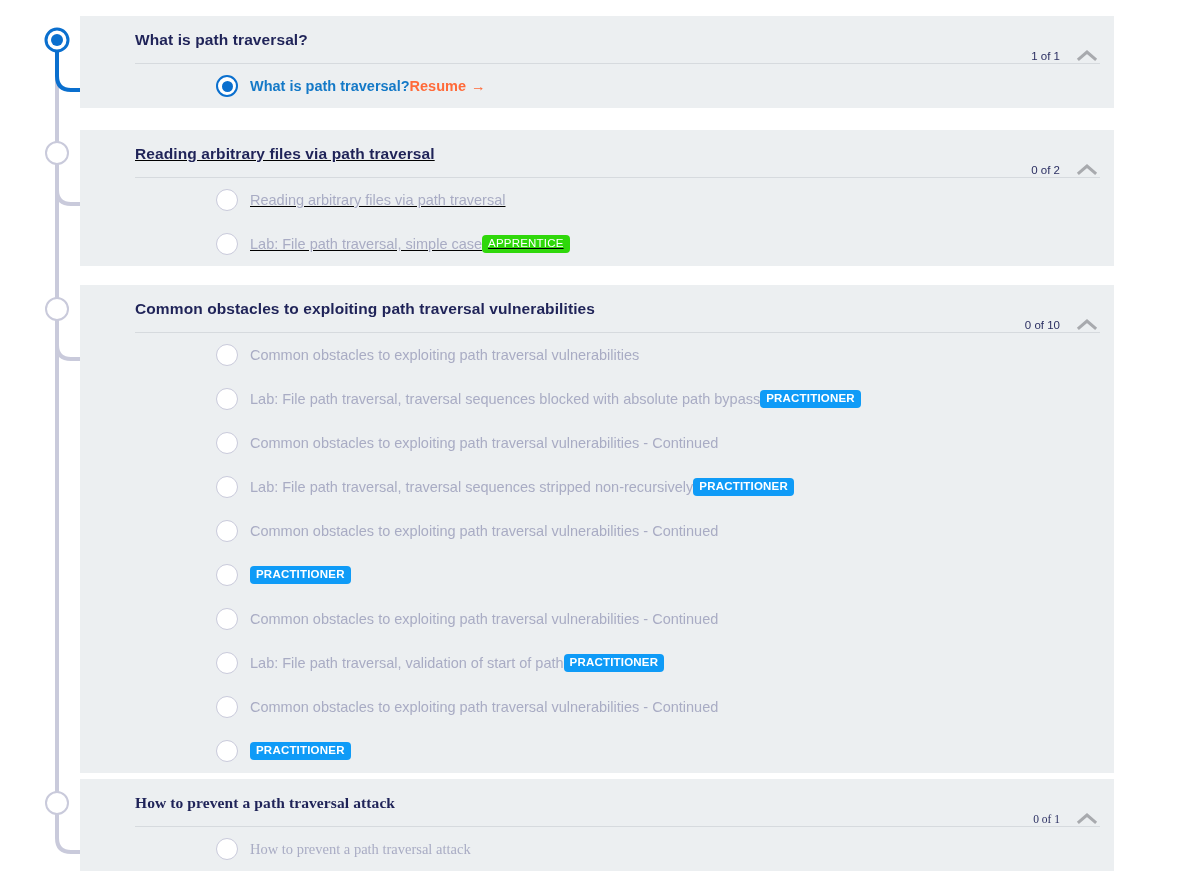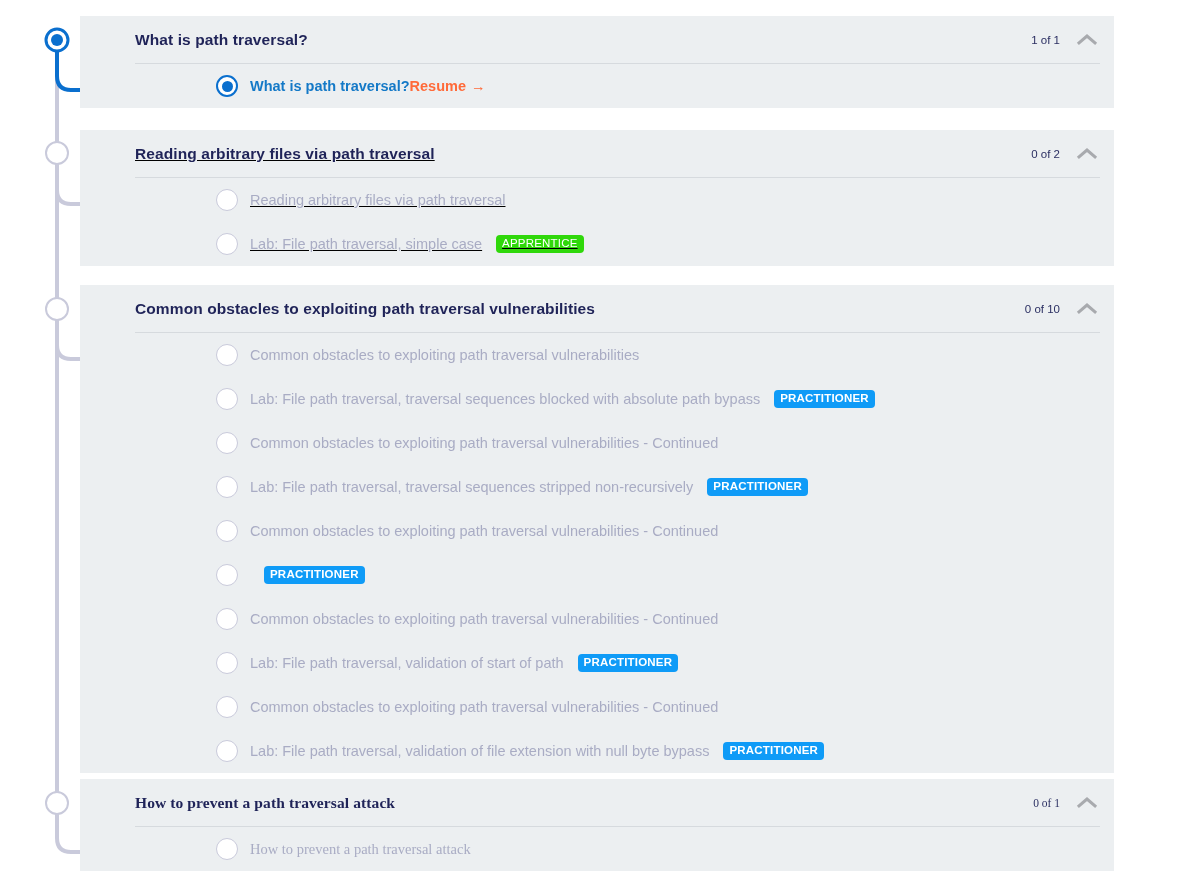--- a/index.html
+++ b/index.html
@@ -48,21 +48,21 @@
   .section-title {
     font-size: 15.5px;
     font-weight: bold;
     color: #1f2358;
     letter-spacing: 0.1px;
     white-space: nowrap;
   }
   .section-right {
     position: absolute;
     right: 14px;
-    top: 0;
+    top: 16px;
     height: 48px;
     display: flex;
     align-items: center;
     gap: 14px;
   }
   .counter {
     font-size: 11.5px;
     color: #2b2f62;
     white-space: nowrap;
   }
@@ -99,21 +99,20 @@
     color: #1479c7;
     font-weight: bold;
   }
   .resume {
     font-size: 14.5px;
     font-weight: bold;
     color: #ff6a39;
     white-space: nowrap;
   }
   .badge {
-    margin-left: 14px;
     display: inline-block;
     padding: 2px 6px 3px 6px;
     border-radius: 4px;
     font-size: 11.5px;
     color: #ffffff;
     letter-spacing: 0.2px;
     white-space: nowrap;
     line-height: 1.05;
   }
   .badge.apprentice { background: #2fd80a; }
@@ -276,21 +275,20 @@
             <span class="bullet"></span>
             <span class="row-label">Lab: File path traversal, validation of start of path</span>
             <span class="badge practitioner">PRACTITIONER</span>
           </div>
           <div class="row">
             <span class="bullet"></span>
             <span class="row-label">Common obstacles to exploiting path traversal vulnerabilities - Continued</span>
           </div>
           <div class="row">
             <span class="bullet"></span>
-            <span class="row-label">Lab: File path traversal, validation of file extension with null byte bypass</span>
             <span class="badge practitioner">PRACTITIONER</span>
           </div>
         </div>
       </div>
       <div class="section" style="top: 779px; font-family: Liberation Serif, serif;">
         <div class="section-header">
           <div class="section-title">How to prevent a path traversal attack</div>
           <div class="section-right">
             <div class="counter">0 of 1</div>
             <span style="display: flex;">

